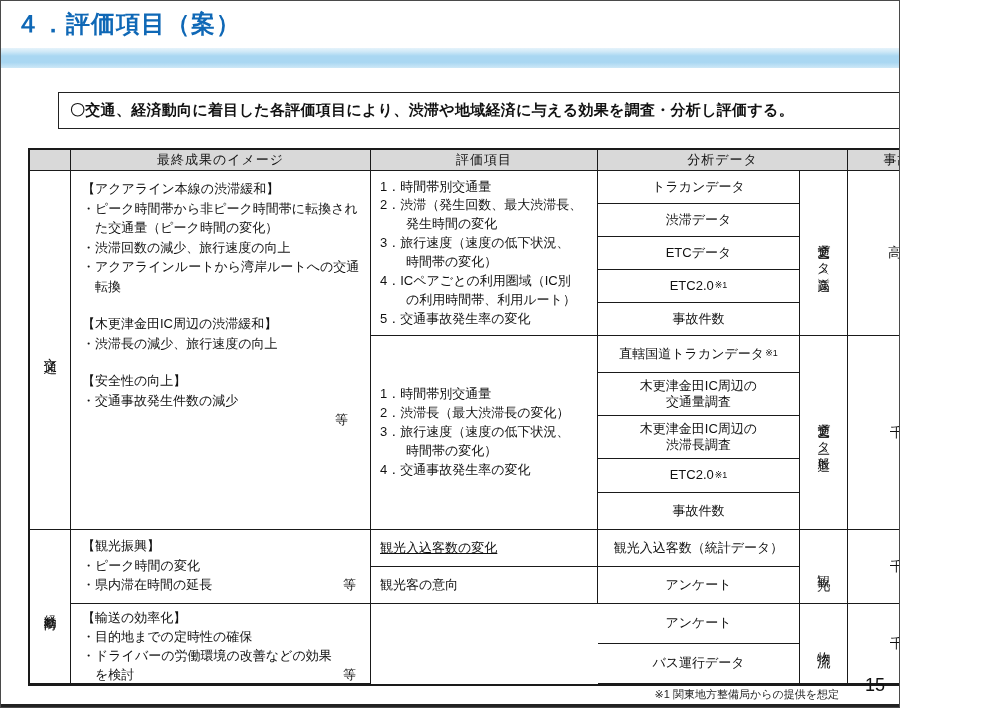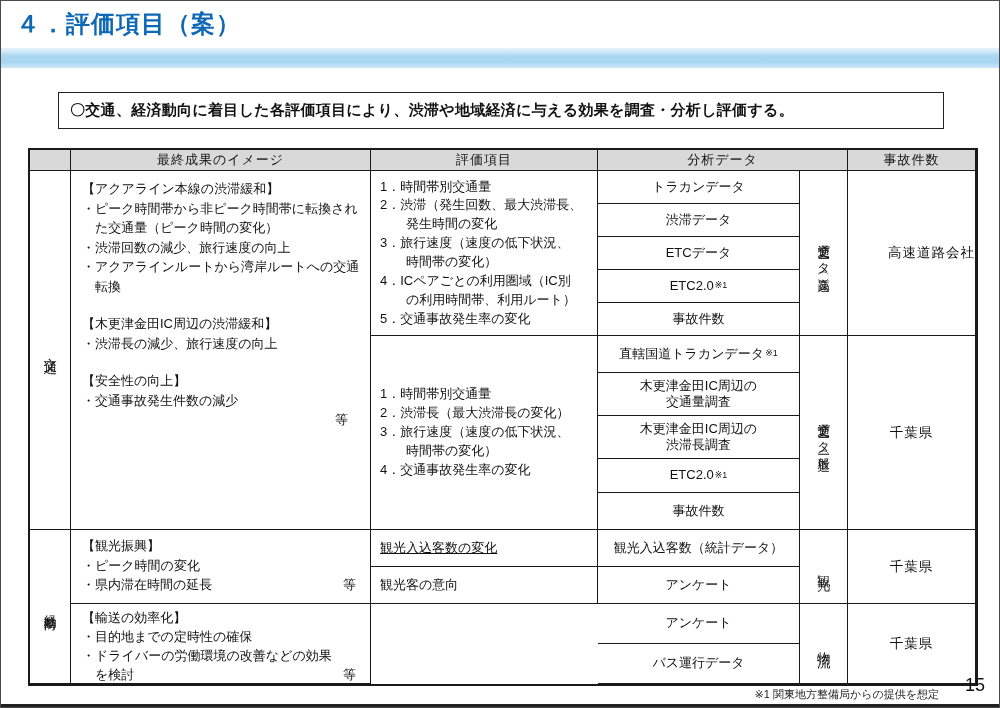--- a/index.html
+++ b/index.html
@@ -1,18 +1,18 @@
 <!DOCTYPE html>
 <html><head>
 <meta charset="utf-8">
 <style>
   * { margin:0; padding:0; box-sizing:border-box; }
   html,body { background:#fff; }
   body { font-family:"Liberation Sans","DejaVu Sans",sans-serif; color:#111; }
-  .page { position:relative; width:1000px; height:708px; background:#fff;
+  .page { position:relative; width:900px; height:708px; background:#fff;
           border:1.5px solid #4a4a4a; overflow:hidden; }
   .bottom-strip { position:absolute; left:0; bottom:0; width:100%; height:3px; background:#222; }
 
   .page-title { position:absolute; left:15px; top:7px; font-size:24px; font-weight:bold;
                 color:#0f68b6; letter-spacing:1px; }
   .title-band { position:absolute; left:0; top:47px; width:100%; height:20px;
                 background:linear-gradient(180deg,#e6f3fb 0%,#cfe9f7 18%,#a9d7f2 40%,#a9d7f2 72%,#cde8f7 100%); }
 
   .intro-box { position:absolute; left:57px; top:91px; width:886px; height:37px;
                border:1.5px solid #222; display:flex; align-items:center;

